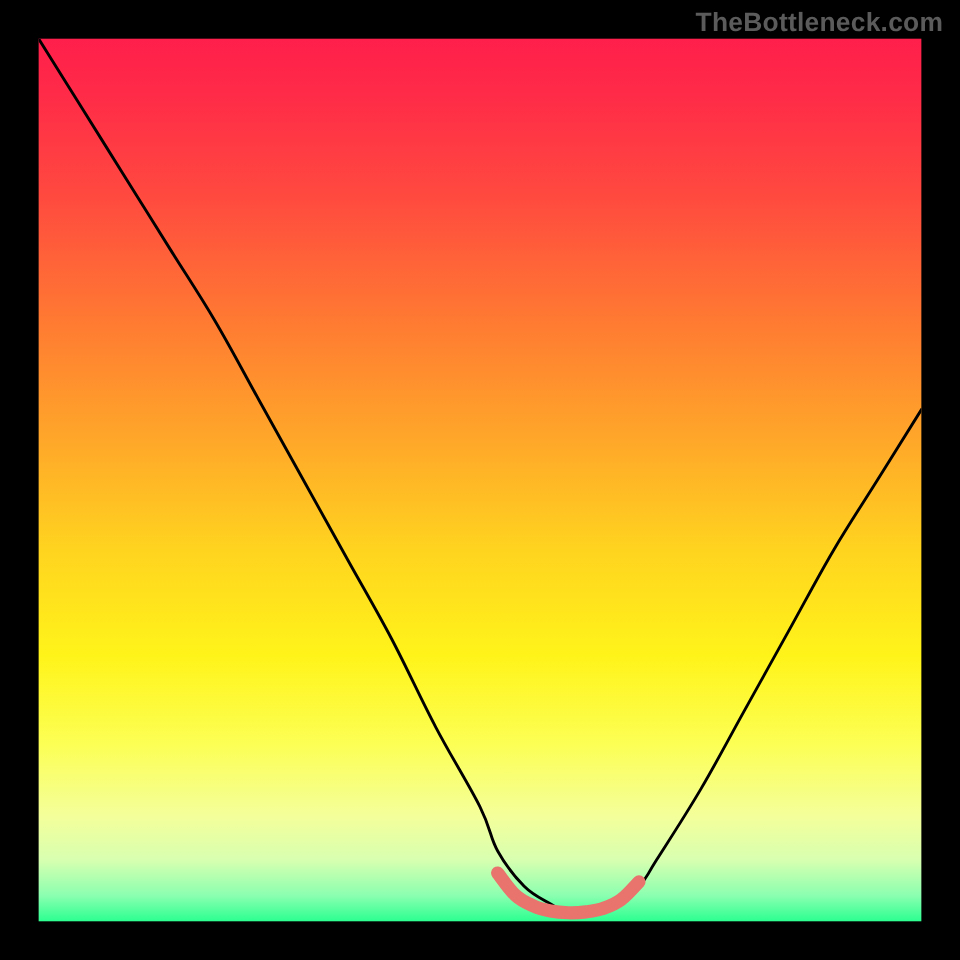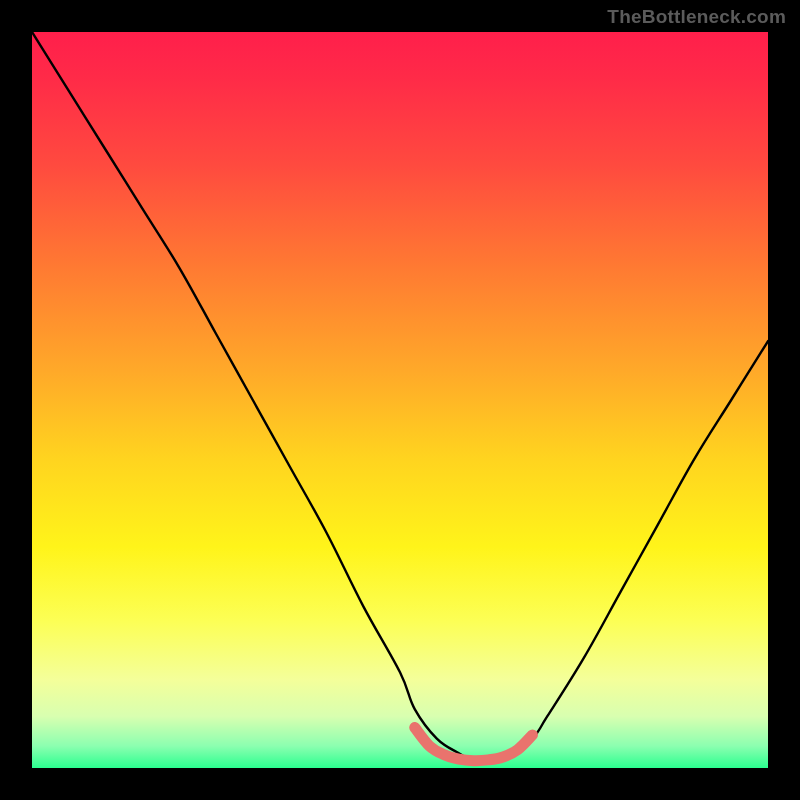--- a/index.html
+++ b/index.html
@@ -14,21 +14,21 @@
   .frame {
     position: relative;
     width: 800px;
     height: 800px;
     background: #000;
   }
   .watermark {
     position: absolute;
     top: 6px;
     right: 14px;
-    font-size: 19px;
+    font-size: 22px;
     font-weight: 600;
     color: #5b5b5b;
     letter-spacing: 0.2px;
     z-index: 10;
   }
   .plot-area {
     position: absolute;
     left: 32px;
     top: 32px;
     width: 736px;

